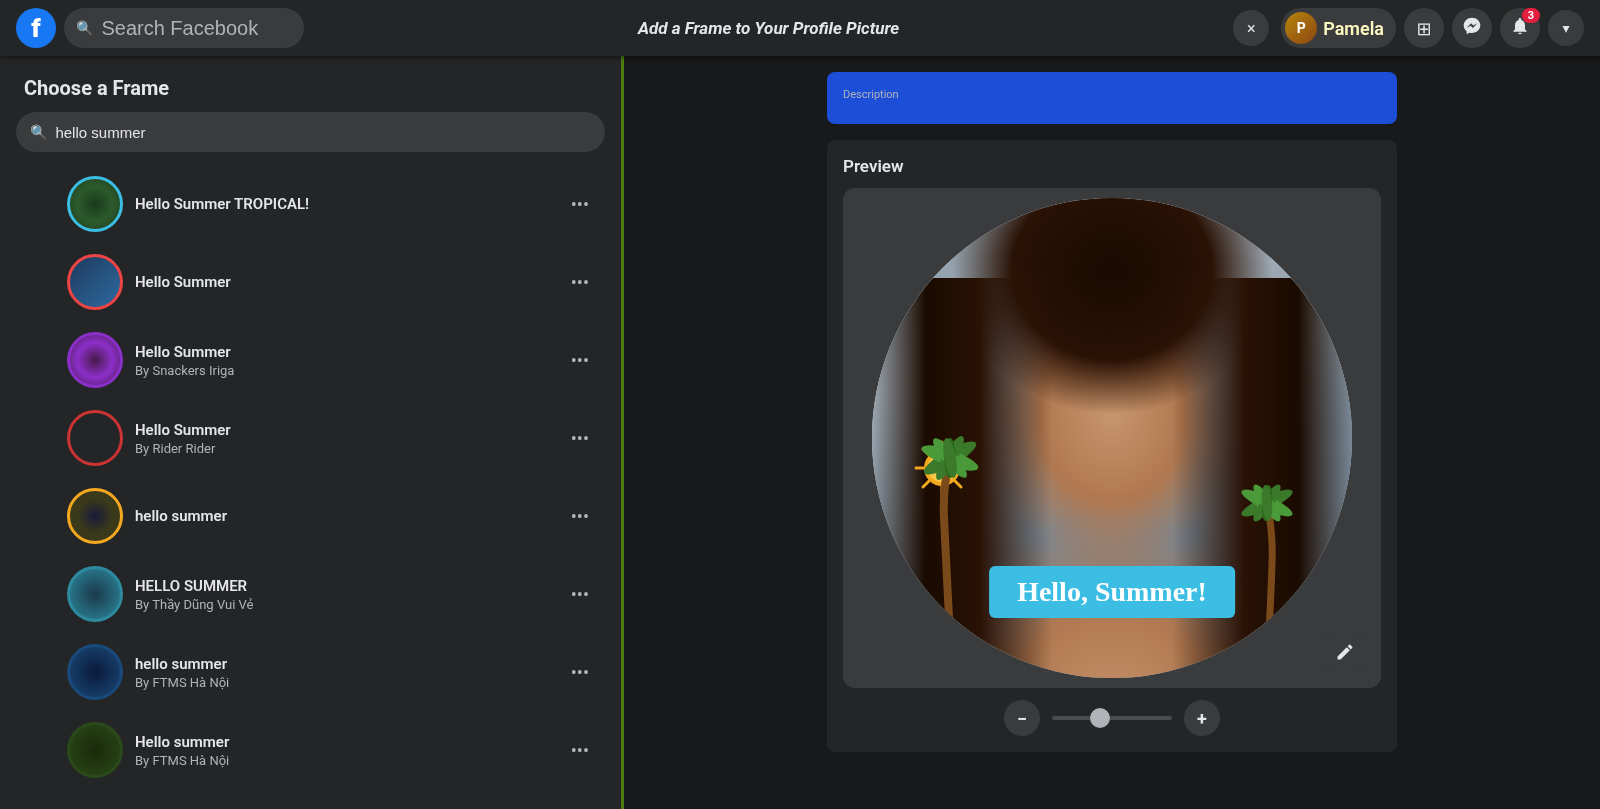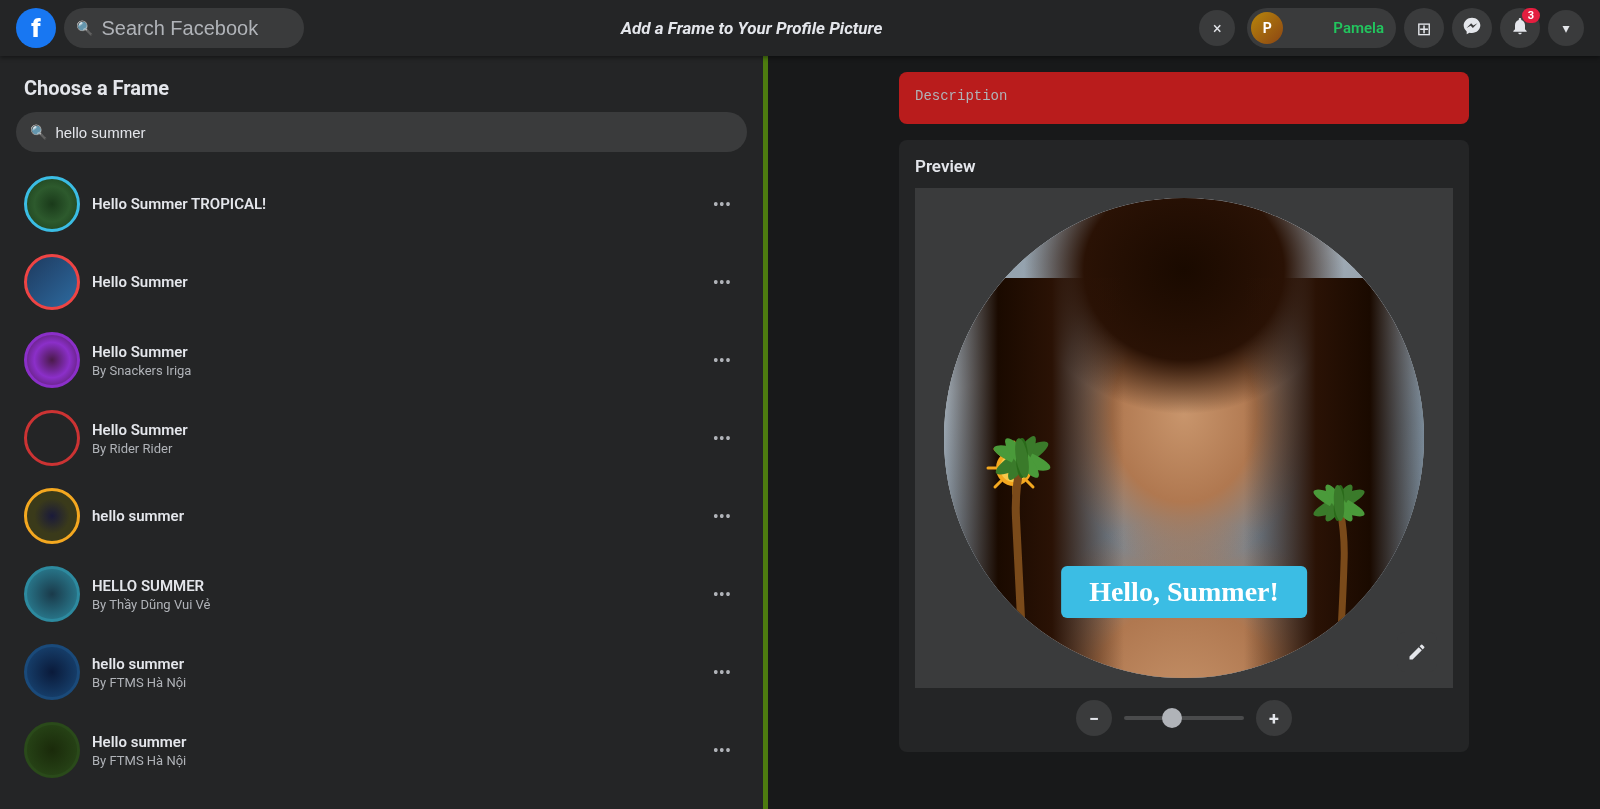--- a/index.html
+++ b/index.html
@@ -79,21 +79,21 @@
       cursor: pointer;
     }
     .nav-user-avatar {
       width: 32px; height: 32px; border-radius: 50%;
       background: linear-gradient(135deg, #b8860b, #8b4513);
       overflow: hidden;
       display: flex; align-items: center; justify-content: center;
       font-size: 14px; color: white; font-weight: bold;
     }
     .nav-user-name {
-      font-size: 15px; font-weight: 600; color: #22c55e; margin-left: 44px;
+      font-size: 18px; font-weight: 600; color: #fef9c3;
     }
     .close-btn-nav {
       width: 36px; height: 36px;
       border-radius: 50%;
       background: #3a3b3c;
       display: flex; align-items: center; justify-content: center;
       cursor: pointer; color: #e4e6eb; font-size: 16px;
       margin-right: 4px;
     }
     .nav-icon-btn {
@@ -125,23 +125,23 @@
 
     
     .main-layout {
       display: flex;
       margin-top: 56px;
       height: calc(809px - 56px);
     }
 
     
     .left-panel {
-      width: 768px;
+      width: 624px;
       background: #242526;
-      border-right: 5px solid #4d7c0f;
+      border-right: 3px solid #4d7c0f;
       display: flex;
       flex-direction: column;
       overflow: hidden;
     }
     .choose-frame-header {
       padding: 20px 24px 12px;
       font-size: 20px; font-weight: 700; color: #e4e6eb;
     }
     .frame-search {
       margin: 0 16px 12px;
@@ -155,20 +155,21 @@
     .frame-search input {
       background: transparent;
       border: none; outline: none;
       color: #e4e6eb; font-size: 15px; width: 100%;
     }
     .frame-search input::placeholder { color: #b0b3b8; }
 
     .frames-list {
       flex: 1;
       overflow-y: auto;
+      padding-left: 43px;
     }
     .frames-list::-webkit-scrollbar { width: 6px; }
     .frames-list::-webkit-scrollbar-track { background: transparent; }
     .frames-list::-webkit-scrollbar-thumb { background: #4a4b4c; border-radius: 3px; }
 
     .frame-item {
       display: flex;
       align-items: center;
       padding: 10px 16px;
       cursor: pointer;
@@ -228,45 +229,44 @@
       flex: 1;
       background: #18191a;
       display: flex;
       flex-direction: column;
       align-items: center;
       padding: 16px;
     }
     .description-box {
       width: 100%;
       max-width: 570px;
-      background: #b91c1c;
+      background: #1d4ed8;
       border-radius: 8px;
       padding: 16px;
-      font-size: 14px; color: #b0b3b8;
+      font-size: 11px; color: #b0b3b8;
       margin-bottom: 16px;
       min-height: 52px;
-      font-family: Liberation Mono, monospace;
     }
     .preview-box {
       width: 100%;
       max-width: 570px;
       background: #242526;
       border-radius: 8px;
       padding: 16px;
     }
     .preview-label {
       font-size: 17px; font-weight: 600; color: #e4e6eb;
       margin-bottom: 12px;
     }
     .preview-image-container {
       display: flex;
       justify-content: center;
       align-items: center;
       background: #3a3b3c;
-      border-radius: 0;
+      border-radius: 12px;
       min-height: 500px;
       position: relative;
     }
     .profile-circle-wrapper {
       width: 480px; height: 480px;
       position: relative;
       display: flex; align-items: center; justify-content: center;
     }
     .profile-circle {
       width: 480px; height: 480px;

